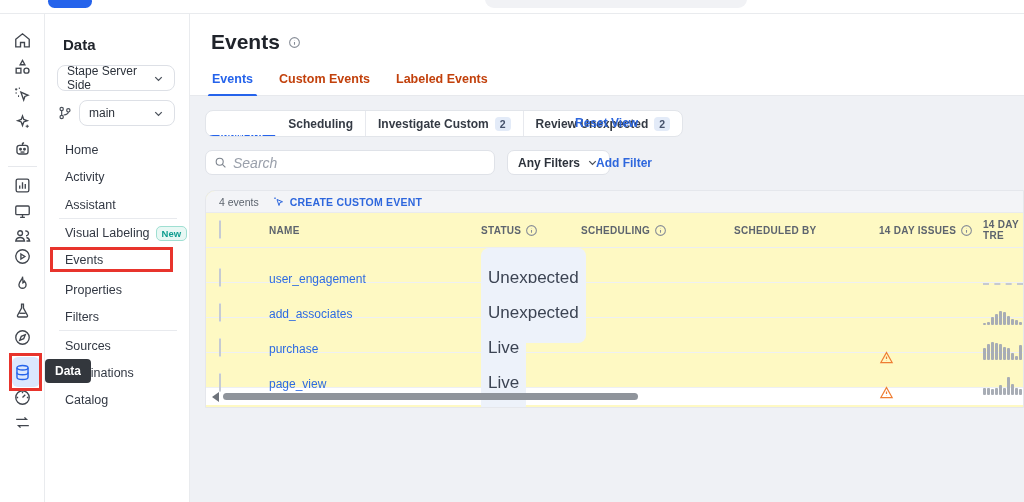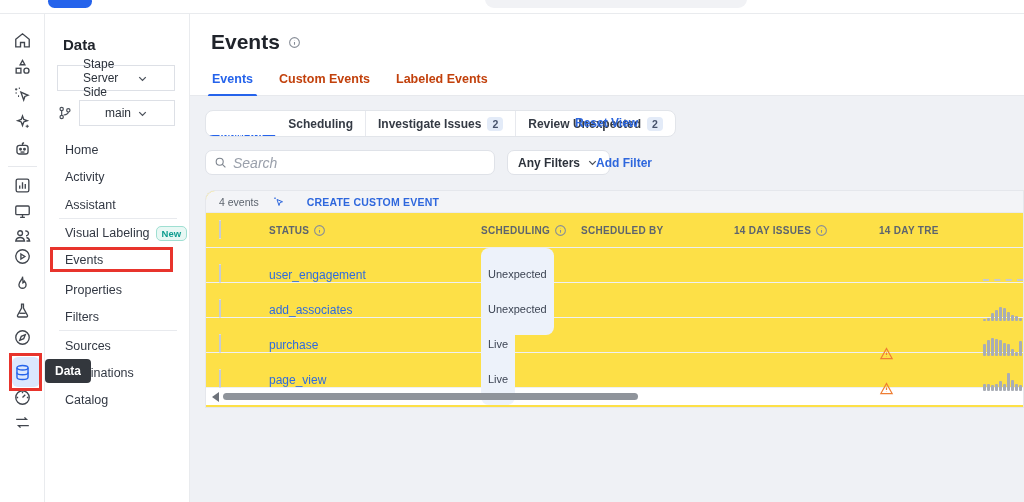--- a/index.html
+++ b/index.html
@@ -15,21 +15,21 @@
   .rail { position:absolute; left:0; top:14px; width:45px; height:488px; background:#fff; border-right:1px solid #e9ebee; z-index:4; }
   .rail-icon { position:absolute; left:13px; width:19px; height:19px; color:#41464e; }
   .rail-icon svg { width:19px; height:19px; display:block; }
   .rail-divider { position:absolute; left:8px; width:29px; border-top:1px solid #e6e8ec; }
   .rail-active-bg { position:absolute; left:12px; top:343px; width:28px; height:30px; background:#dbe7fd; border-radius:6px; }
   .rail-icon.active { color:#2563eb; }
 
   
   .panel { position:absolute; left:45px; top:14px; width:145px; height:488px; background:#fff; border-right:1px solid #e9ebee; z-index:4; }
   .panel-title { position:absolute; left:18px; top:22px; font-size:15px; font-weight:bold; color:#21252c; }
-  .panel-select { position:absolute; display:flex; align-items:center; justify-content:space-between; padding:0 25px; background:#fff; border:1px solid #dde0e6; border-radius:0; font-size:12px; color:#2c323b; cursor:pointer; }
+  .panel-select { position:absolute; display:flex; align-items:center; justify-content:space-between; padding:0 9px; background:#fff; border:1px solid #dde0e6; border-radius:8px; font-size:12px; color:#2c323b; cursor:pointer; }
   .sel-project { left:12px; top:51px; width:118px; height:26px; }
   .sel-branch { left:34px; top:86px; width:96px; height:26px; }
   .branch-icon { position:absolute; left:12px; top:91px; width:16px; height:16px; color:#4a505a; }
   .branch-icon svg { width:16px; height:16px; }
   .chev svg { width:13px; height:13px; color:#4a505a; display:block; }
   .panel-item { position:absolute; left:0; width:145px; height:26px; display:flex; align-items:center; padding-left:20px; font-size:12.5px; color:#323843; cursor:pointer; }
   .panel-divider { position:absolute; left:14px; width:118px; border-top:1px solid #e8eaee; }
   .new-badge { margin-left:6px; font-size:9.5px; color:#0f9d8f; background:#e8f8f4; border:1px solid #9fdfd2; border-radius:5px; padding:1px 5px; font-weight:bold; }
 
   
@@ -55,32 +55,32 @@
 
   
   .search-box { position:absolute; left:15px; top:54px; width:290px; height:25px; background:#fff; border:1px solid #dfe2e8; border-radius:7px; display:flex; align-items:center; padding:0 8px; gap:6px; }
   .search-box svg { width:13px; height:13px; color:#7b828c; flex:none; }
   .search-box input { border:none; outline:none; flex:1; font-size:14px; font-style:italic; color:#0f172a; background:transparent; font-family:"Liberation Sans", sans-serif; }
   .search-box input::placeholder { color:#9aa0ab; font-style:italic; }
   .status-dd { position:absolute; left:317px; top:54px; height:25px; display:flex; align-items:center; gap:6px; padding:0 10px; background:#fff; border:1px solid #dfe2e8; border-radius:7px; font-size:12px; font-weight:bold; color:#2c323b; cursor:pointer; }
   .addfilter-link { position:absolute; left:406px; top:60px; }
 
   
-  .card { position:absolute; left:15px; top:94px; width:819px; height:218px; background:#fde047; border:1px solid #e5e7ec; border-radius:10px 0 0 0; overflow:hidden; }
+  .card { position:absolute; left:15px; top:94px; width:819px; height:218px; background:#fef9c3; border:1px solid #e5e7ec; border-radius:10px 0 0 0; overflow:hidden; }
   .card-toolbar { height:22px; background:#f3f4f7; border-bottom:1px solid #e9ebef; display:flex; align-items:center; gap:14px; padding-left:13px; }
   .events-count { font-size:10.5px; color:#5d646e; }
-  .create-btn { display:flex; align-items:center; gap:22px; font-size:10.5px; font-weight:bold; color:#2e67dd; letter-spacing:.2px; cursor:pointer; }
+  .create-btn { display:flex; align-items:center; gap:5px; font-size:10.5px; font-weight:bold; color:#2e67dd; letter-spacing:.2px; cursor:pointer; }
   .create-btn svg { width:12px; height:12px; }
   .tgrid { display:grid; grid-template-columns:63px 212px 100px 153px 145px 104px 1fr; align-items:center; }
   .thead { height:35px; border-bottom:1px solid #eceef1; }
   .th { font-size:10px; font-weight:bold; letter-spacing:.3px; color:#5d646e; display:flex; align-items:center; gap:4px; }
   .trow { height:35px; border-bottom:1px solid #eef0f3; }
   .cb { width:13px; height:13px; border:1px solid #c6cbd3; border-radius:3px; background:#fff; margin-left:13px; cursor:pointer; }
   .ev-name { font-size:12px; color:#2e6be0; cursor:pointer; }
-  .badge { display:inline-block; font-size:11px; color:#3c4453; background:#edf2fa; border-radius:8px; padding:20px 7px; }
+  .badge { display:inline-block; font-size:17px; color:#3c4453; background:#edf2fa; border-radius:8px; padding:20px 7px; }
   .warn { width:15px; height:15px; margin-left:8px; color:#ee7d33; }
   .warn svg { width:15px; height:15px; display:block; }
   .trend-cell { height:35px; overflow:hidden; display:flex; align-items:flex-end; padding-bottom:6px; }
   .spark { display:flex; align-items:flex-end; gap:1px; height:20px; }
   .spark i { width:3px; background:#a8adb5; border-radius:1px; display:block; }
   .spark-dash { width:46px; border-top:2px dashed #c6cacf; margin-bottom:5px; }
   .scroll-row { height:17px; display:flex; align-items:center; gap:4px; padding-left:6px; background:#fff; }
   .scroll-arrow { width:0; height:0; border-top:5px solid transparent; border-bottom:5px solid transparent; border-right:7px solid #6d727a; cursor:pointer; }
   .scroll-thumb { width:415px; height:7px; background:#8f949b; border-radius:4px; cursor:pointer; }
 
@@ -278,21 +278,21 @@
   <div class="content">
 
     <div class="chips">
       <div class="chip active">
           <span>View All</span>
         </div>
       <div class="chip">
           <span>Scheduling</span>
         </div>
       <div class="chip">
-        <span>Investigate Issues</span>
+        <span>Investigate Custom</span>
         <span class="chip-count">2</span>
       </div>
       <div class="chip">
         <span>Review Unexpected</span>
         <span class="chip-count">2</span>
       </div>
     </div>
     <span class="link reset-link">Reset View</span>
 
     <div class="search-box">
@@ -319,20 +319,23 @@
           <svg viewBox="0 0 24 24" fill="none" stroke="#2e67dd" stroke-width="2">
               <path d="M8 7l11 4.5-5 1.5L12 19z"></path>
               <path d="M4 3v3M2.5 4.5h3" stroke-width="1.6"></path>
             </svg>
           <span>CREATE CUSTOM EVENT</span>
         </span>
       </div>
 
       <div class="tgrid thead">
         <div><span class="cb"></span></div>
+        <div class="th">
+            <span>NAME</span>
+          </div>
         <div class="th">
             <span>STATUS</span>
             <span class="info-icon">
               <svg viewBox="0 0 24 24" fill="none" stroke="currentColor" stroke-width="2">
                 <circle cx="12" cy="12" r="9"></circle>
                 <path d="M12 11v5M12 7.5v.5"></path>
               </svg>
             </span>
           </div>
         <div class="th">

